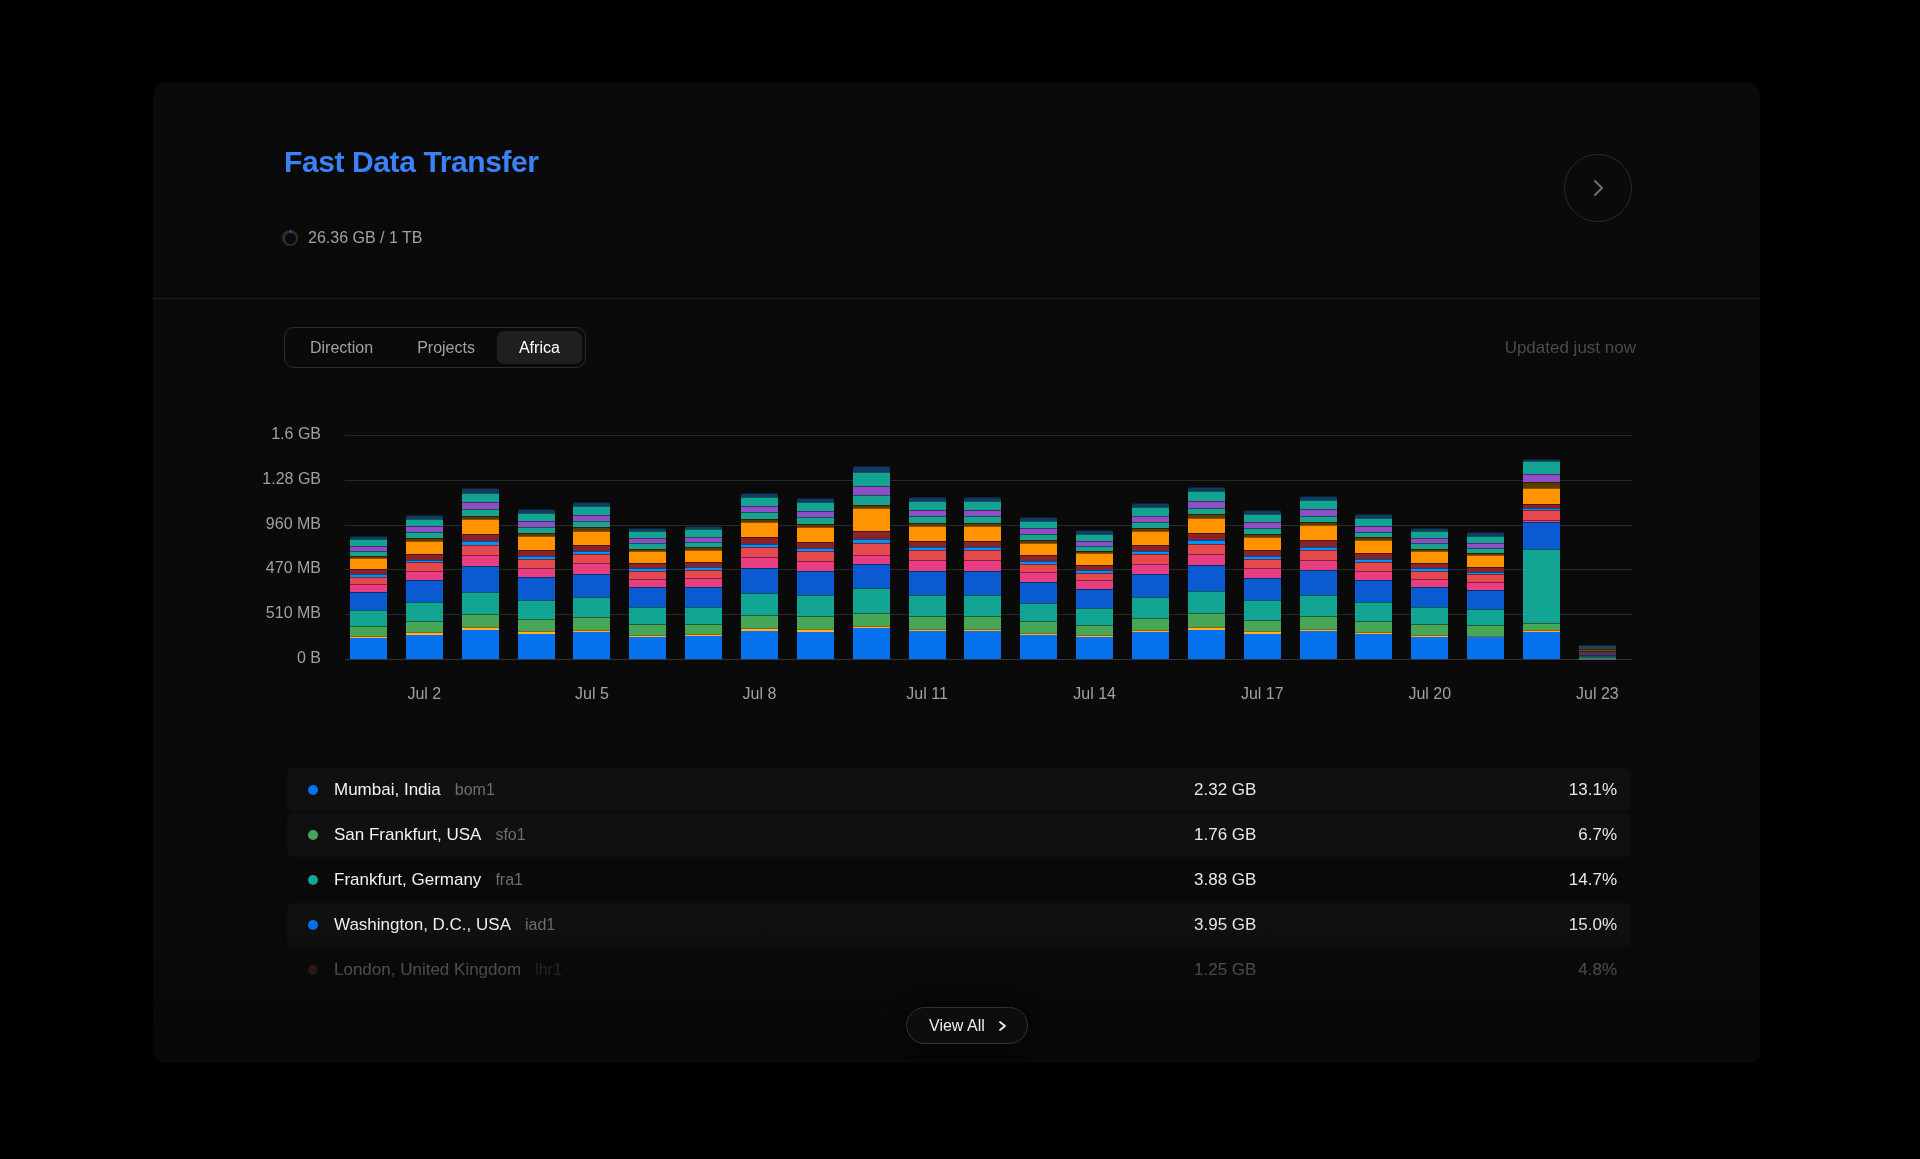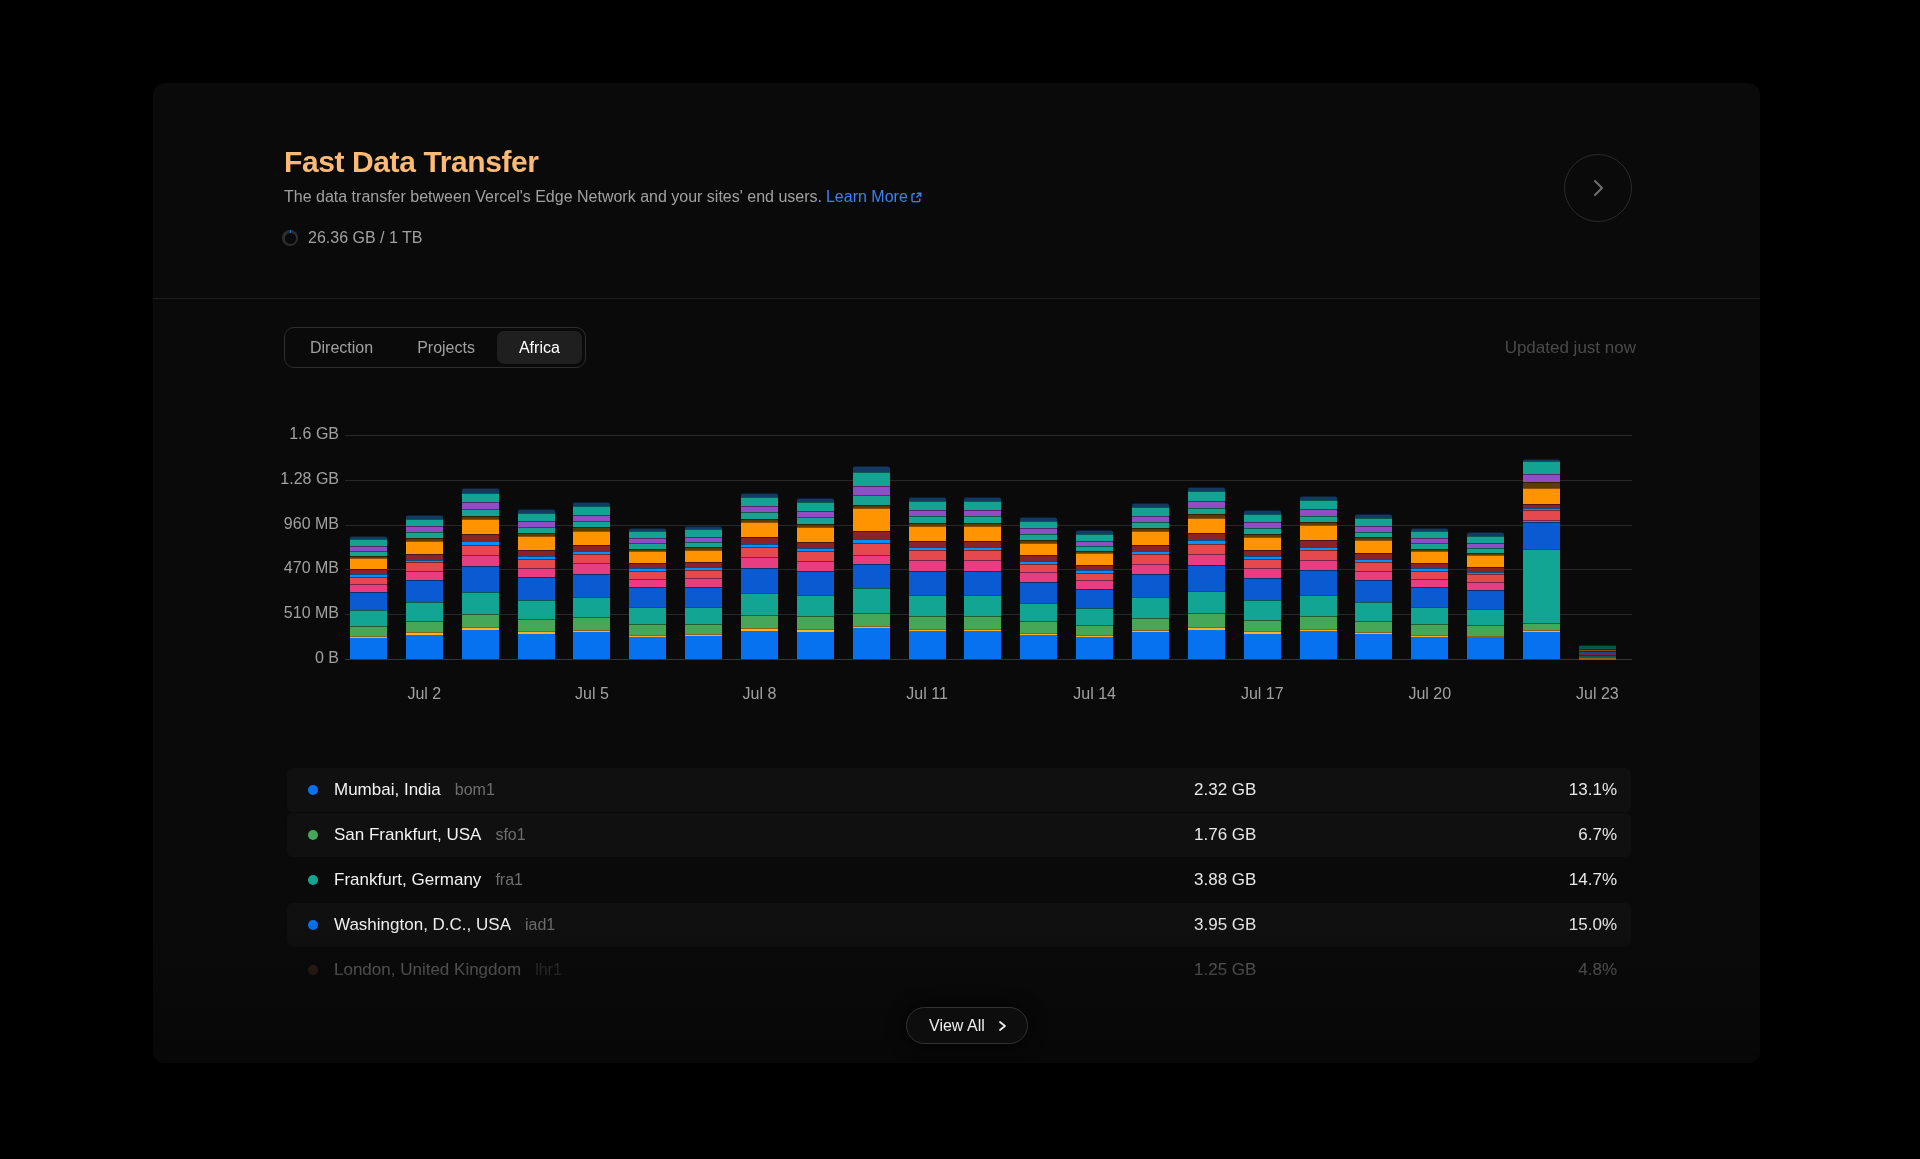--- a/index.html
+++ b/index.html
@@ -8,21 +8,21 @@
     width:1920px; height:1159px; position:relative; overflow:hidden;
     font-family:"Liberation Sans", sans-serif;
     -webkit-font-smoothing:antialiased;
   }
   .card {
     position:absolute; left:153px; top:83px; width:1607px; height:980px;
     background:#0a0a0a; border-radius:12px; overflow:hidden;
   }
   
   .title { position:absolute; left:131px; top:62px; font-size:30px; font-weight:700;
-           color:#fdba74; letter-spacing:-0.4px; }
+           color:#3b82f6; letter-spacing:-0.4px; }
   .subtitle { position:absolute; left:131px; top:105px; font-size:16px; color:#a1a1a1; }
   .subtitle a { color:#3b82f6; text-decoration:none; cursor:pointer; margin-left:4px;
                 display:inline-flex; align-items:center; gap:2px; }
   .usage { position:absolute; left:129px; top:146px; display:flex; align-items:center;
            gap:10px; font-size:16px; color:#a1a1a1; }
   .ring { width:16px; height:16px; border-radius:50%; position:relative;
           background:conic-gradient(#0672ef 0deg 10deg, #2e2e2e 10deg 360deg); }
   .ring::after { content:""; position:absolute; inset:2.5px; border-radius:50%; background:#0a0a0a; }
   .nav-circle { position:absolute; left:1411px; top:71px; width:68px; height:68px;
           border-radius:50%; border:1px solid #2a2a2a; background:transparent; cursor:pointer;
@@ -32,21 +32,21 @@
   .tabs { position:absolute; left:131px; top:244px; display:flex; align-items:stretch;
           border:1px solid #2e2e2e; border-radius:10px; padding:3px; height:41px; background:#0a0a0a; }
   .tab { border:none; background:transparent; color:#a1a1a1; font-size:16px;
          font-family:inherit; padding:0 22px; border-radius:7px; cursor:pointer; }
   .tab.active { background:#1f1f1f; color:#fff; font-weight:500; }
   .updated { position:absolute; right:124px; top:255px; font-size:17px; color:#4a4a4a; }
   
   .plot { position:absolute; left:192px; top:352px; width:1287px; height:224px; }
   .gridline { position:absolute; left:0; width:100%; height:1px; background:#282828; }
   .gridline.base { background:#343434; }
-  .ylabel { position:absolute; left:42px; width:144px; text-align:right; font-size:16px;
+  .ylabel { position:absolute; left:24px; width:144px; text-align:right; font-size:16px;
             color:#a1a1a1; }
   .xlabel { position:absolute; width:90px; text-align:center; font-size:16px; color:#a1a1a1;
             top:602px; }
   .bar { position:absolute; bottom:0; width:37px; display:flex; flex-direction:column-reverse; }
   .seg { width:100%; }
   .seg + .seg { border-top:1px solid rgba(0,0,0,0.45); }
   
   .tbl { position:absolute; left:134px; top:664px; width:1344px; }
   .tbl-head { position:relative; height:32px; font-size:16px; color:#8f8f8f; }
   .th-name { position:absolute; left:15px; top:4px; }
@@ -70,28 +70,20 @@
           border-radius:19px; background:#0d0d0d; border:1px solid #333; cursor:pointer;
           display:flex; align-items:center; gap:10px; color:#ededed; font-size:16px;
           font-family:inherit; font-weight:500; box-shadow:0 0 18px rgba(0,0,0,0.8); z-index:5; }
 </style>
 </head>
 <body>
 
 <div class="card">
 
   <h1 class="title">Fast Data Transfer</h1>
-  <p class="subtitle"><span>The data transfer between Vercel's Edge Network and your sites' end users.</span><a>
-        <span>Learn More</span>
-        <svg width="13" height="13" viewBox="0 0 13 13" fill="none" stroke="#3b82f6" stroke-width="1.4">
-          <path d="M5 2.8 H3.2 a1.2 1.2 0 0 0 -1.2 1.2 v5.4 a1.2 1.2 0 0 0 1.2 1.2 h5.4 a1.2 1.2 0 0 0 1.2 -1.2 V7.6"></path>
-          <path d="M7.2 2.2 h3.6 v3.6"></path>
-          <path d="M10.6 2.4 L6.4 6.6"></path>
-        </svg>
-      </a></p>
   <div class="usage">
     <span class="ring"></span>
     <span>26.36 GB / 1 TB</span>
   </div>
   <button class="nav-circle">
     <svg width="22" height="22" viewBox="0 0 22 22" fill="none" stroke="#6e6e6e" stroke-width="2" stroke-linecap="round" stroke-linejoin="round">
         <polyline points="8,4 15,11 8,18"></polyline>
       </svg>
   </button>
   <div class="hdr-divider"></div>

